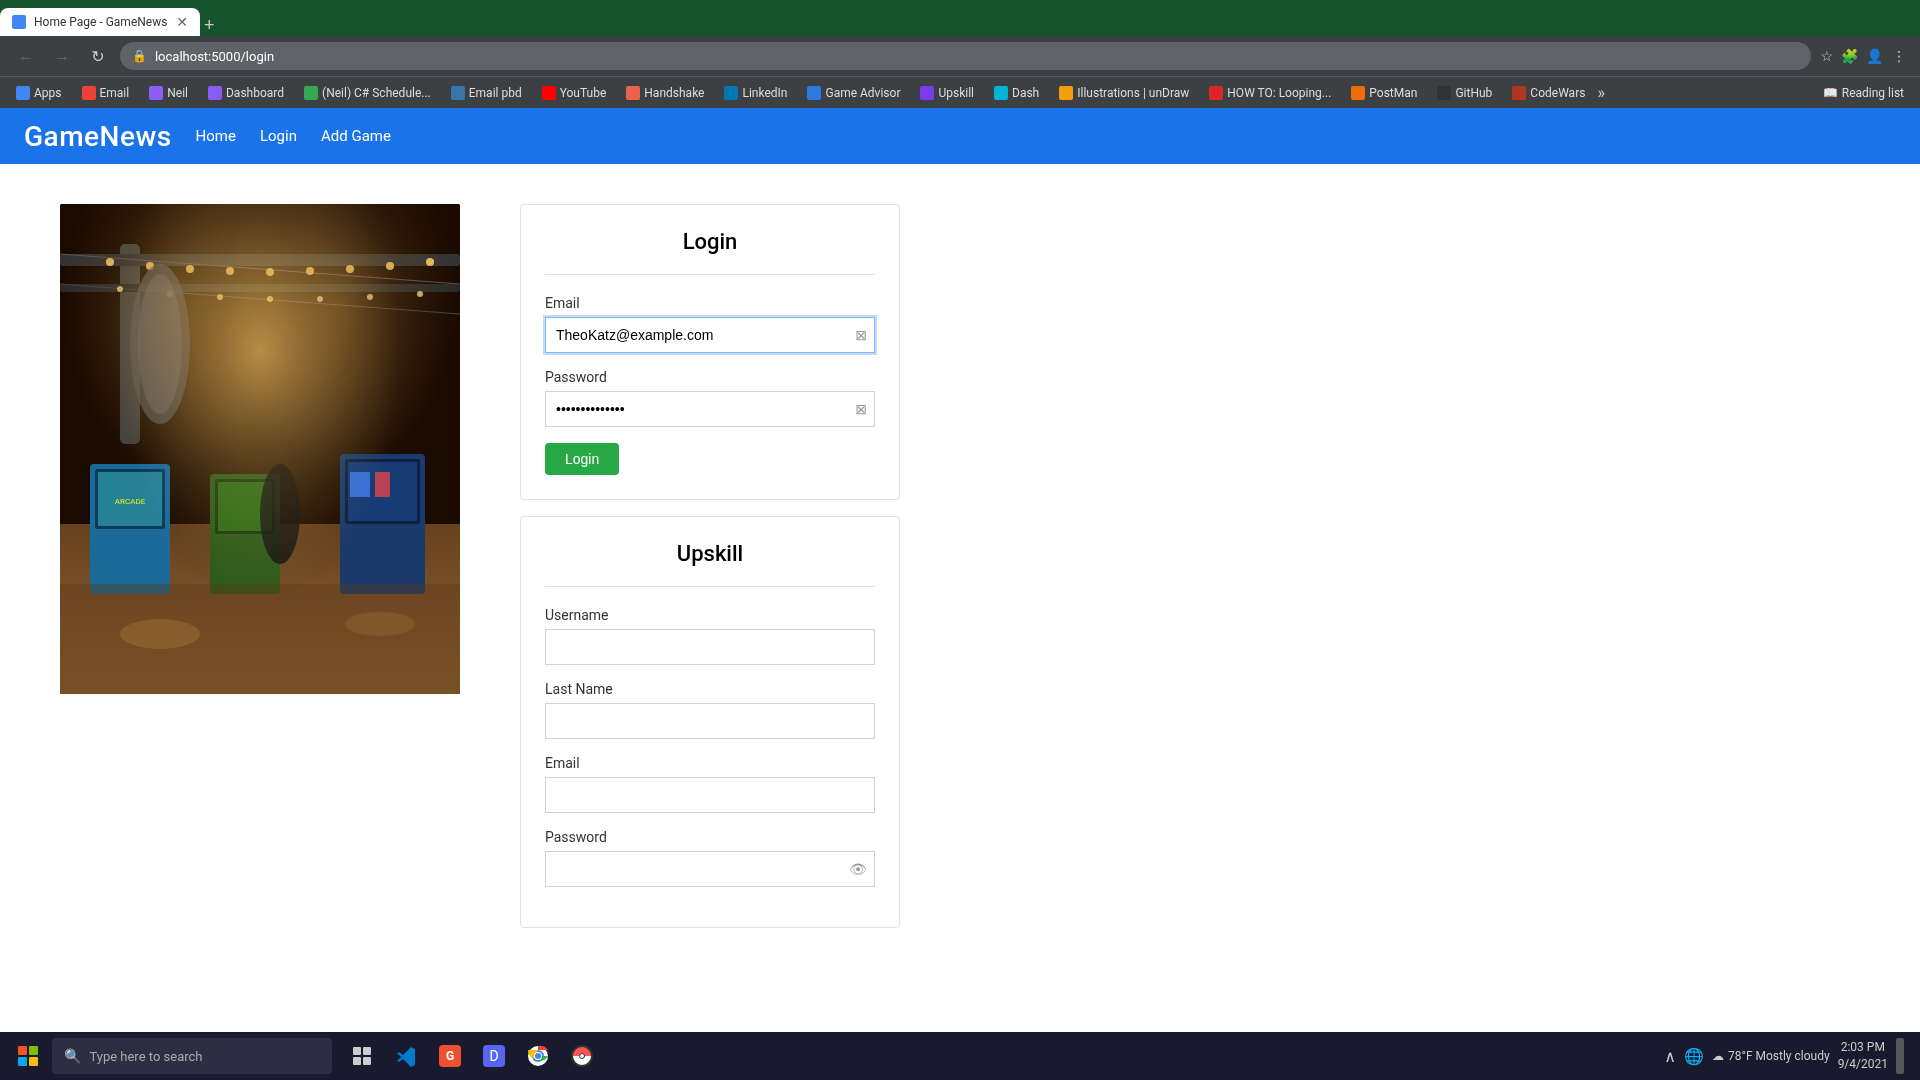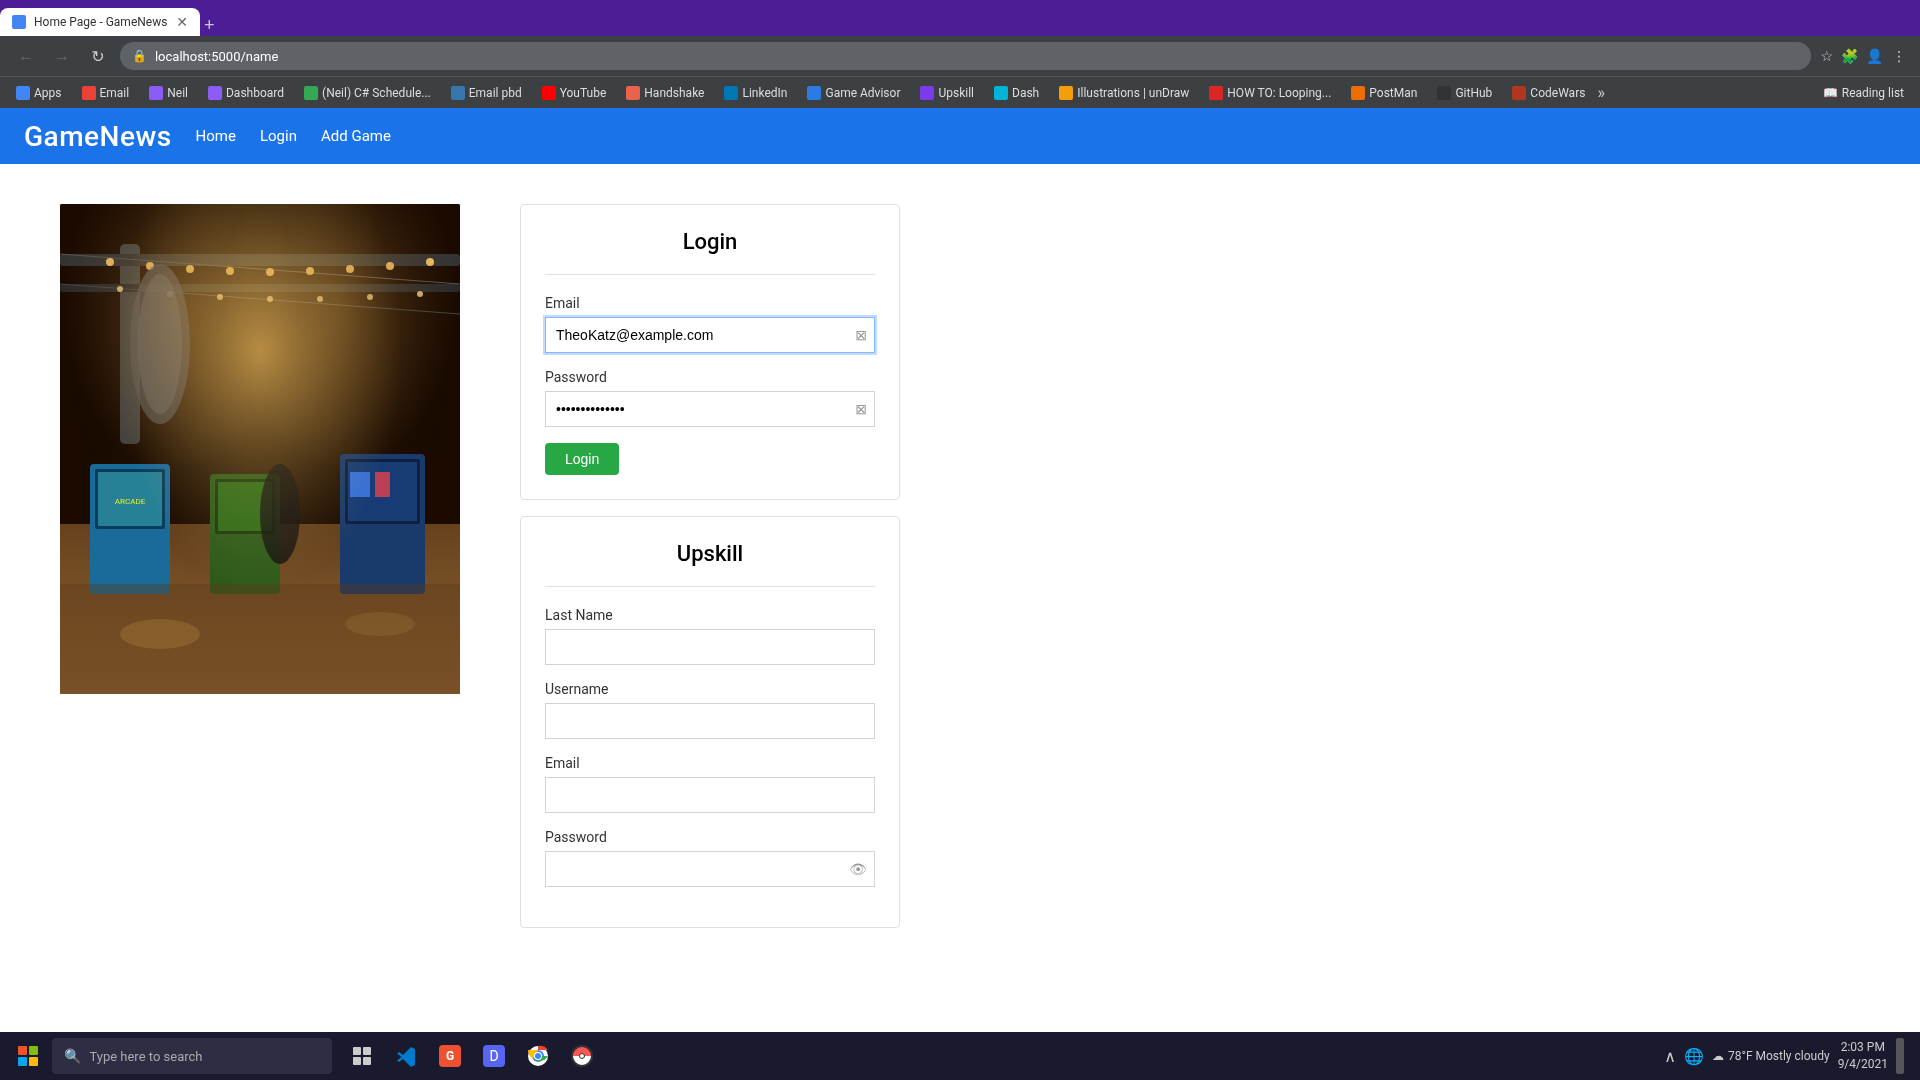--- a/index.html
+++ b/index.html
@@ -1,20 +1,20 @@
 <!DOCTYPE html>
 <html><head>
   <meta charset="utf-8">
   <style>
     * { box-sizing: border-box; margin: 0; padding: 0; }
     body { font-family: -apple-system, BlinkMacSystemFont, 'Segoe UI', Roboto, sans-serif; background: #fff; font-size: 14px; }
 
     
     .browser-chrome { background: #3c4043; width: 1920px; }
-    .tab-bar { display: flex; align-items: flex-end; padding: 8px 0 0 0; background: #4c1d95; height: 36px; }
+    .tab-bar { display: flex; align-items: flex-end; padding: 8px 0 0 0; background: #14532d; height: 36px; }
     .tab { display: flex; align-items: center; background: #fff; border-radius: 8px 8px 0 0; padding: 0 12px; height: 28px; min-width: 200px; font-size: 12px; color: #333; gap: 8px; }
     .tab-icon { width: 14px; height: 14px; background: #4285f4; border-radius: 2px; flex-shrink: 0; }
     .tab-title { flex: 1; overflow: hidden; white-space: nowrap; text-overflow: ellipsis; }
     .tab-close { color: #666; font-size: 14px; cursor: pointer; }
     .tab-new { color: #ccc; font-size: 18px; margin-left: 4px; cursor: pointer; background: none; border: none; }
 
     .address-bar-row { display: flex; align-items: center; background: #3c4043; padding: 4px 12px; gap: 8px; height: 40px; }
     .nav-btn { background: none; border: none; color: #ccc; font-size: 16px; cursor: pointer; padding: 4px; border-radius: 50%; width: 28px; height: 28px; display: flex; align-items: center; justify-content: center; }
     .nav-btn.disabled { color: #666; cursor: default; }
     .address-bar { flex: 1; background: #5f6368; border-radius: 20px; padding: 4px 12px; display: flex; align-items: center; gap: 8px; height: 28px; }
@@ -114,21 +114,21 @@
     </div>
     <button class="tab-new">+</button>
   </div>
 
   <div class="address-bar-row">
     <button class="nav-btn disabled">←</button>
     <button class="nav-btn disabled">→</button>
     <button class="nav-btn">↻</button>
     <div class="address-bar">
       <span class="address-bar-icon">🔒</span>
-      <span class="address-text">localhost:5000/name</span>
+      <span class="address-text">localhost:5000/login</span>
     </div>
     <div class="address-bar-actions">
       <button class="addr-btn">☆</button>
       <button class="addr-btn">🧩</button>
       <button class="addr-btn">👤</button>
       <button class="addr-btn">⋮</button>
     </div>
   </div>
 
   <div class="bookmarks-bar">
@@ -318,28 +318,28 @@
 
       <button class="btn-login">Login</button>
     </div>
 
     <div class="card">
       <h2 class="card-title">Upskill</h2>
       <hr style="border: none; border-top: 1px solid #dee2e6; margin-bottom: 20px;">
 
 
       <div class="form-group">
+        <label class="form-label">Username</label>
+        <div class="input-wrapper">
+          <input type="text" class="form-input" style="">
+        </div>
+      </div>
+
+      <div class="form-group">
         <label class="form-label">Last Name</label>
-        <div class="input-wrapper">
-          <input type="text" class="form-input" style="">
-        </div>
-      </div>
-
-      <div class="form-group">
-        <label class="form-label">Username</label>
         <div class="input-wrapper">
           <input type="text" class="form-input" style="">
         </div>
       </div>
 
       <div class="form-group">
         <label class="form-label">Email</label>
         <div class="input-wrapper">
           <input type="email" class="form-input" style="">
         </div>

